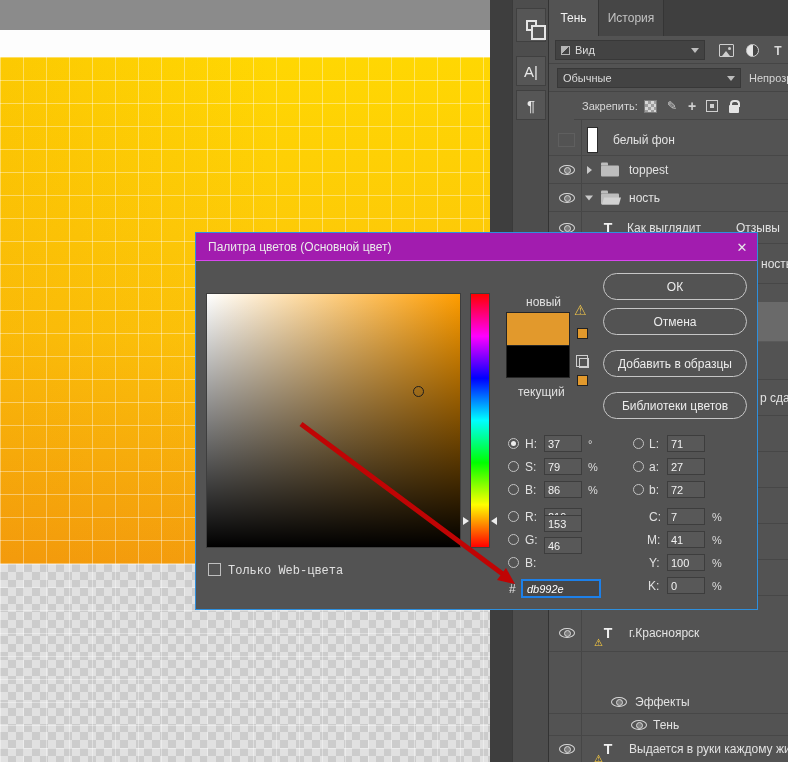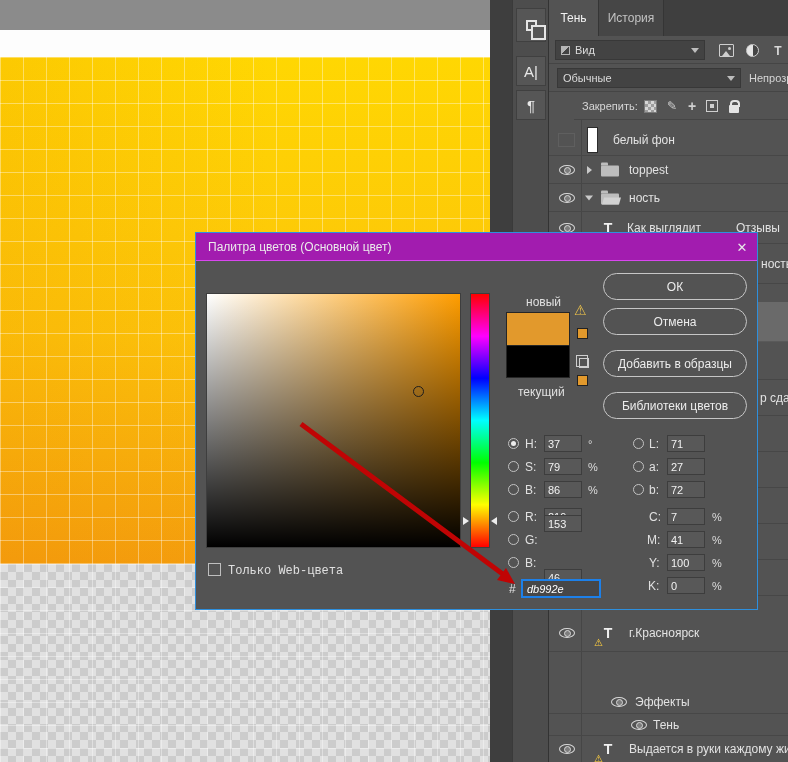--- a/index.html
+++ b/index.html
@@ -360,21 +360,21 @@
     <span class="radio" style="left:312px;top:278px;"></span>
     <span class="flabel" style="left:329px;top:277px;">R:</span>
     <input class="nfield" style="left: 348px; top: 275px;" value="219">
 
     <span class="radio" style="left:312px;top:301px;"></span>
     <span class="flabel" style="left:329px;top:300px;">G:</span>
     <input class="nfield" style="left: 348px; top: 282px;" value="153">
 
     <span class="radio" style="left:312px;top:324px;"></span>
     <span class="flabel" style="left:329px;top:323px;">B:</span>
-    <input class="nfield" style="left: 348px; top: 336px;" value="46">
+    <input class="nfield" style="left: 348px; top: 304px;" value="46">
 
     <span class="radio" style="left:437px;top:205px;"></span>
     <span class="flabel" style="left:453px;top:204px;">L:</span>
     <input class="nfield" style="left: 471px; top: 202px;" value="71">
 
     <span class="radio" style="left:437px;top:228px;"></span>
     <span class="flabel" style="left:453px;top:227px;">a:</span>
     <input class="nfield" style="left: 471px; top: 225px;" value="27">
 
     <span class="radio" style="left:437px;top:251px;"></span>

